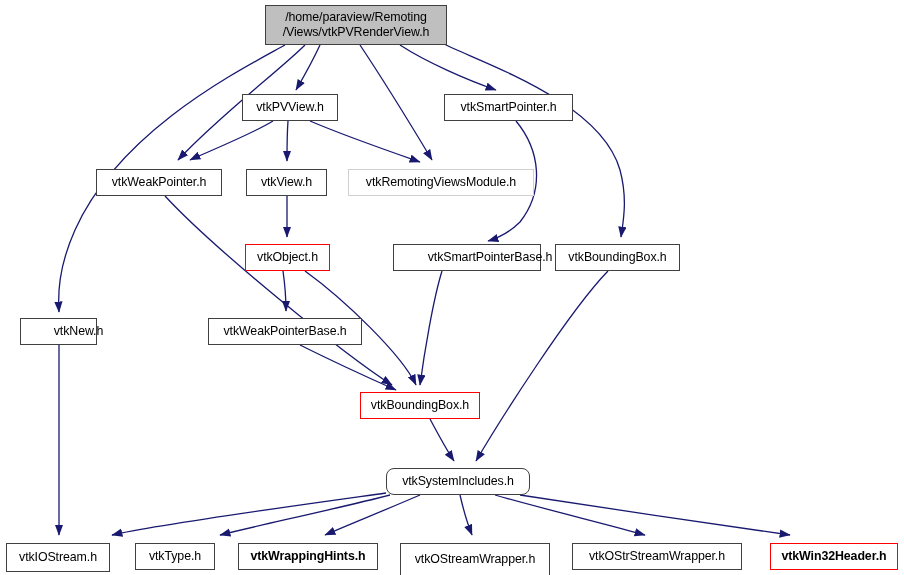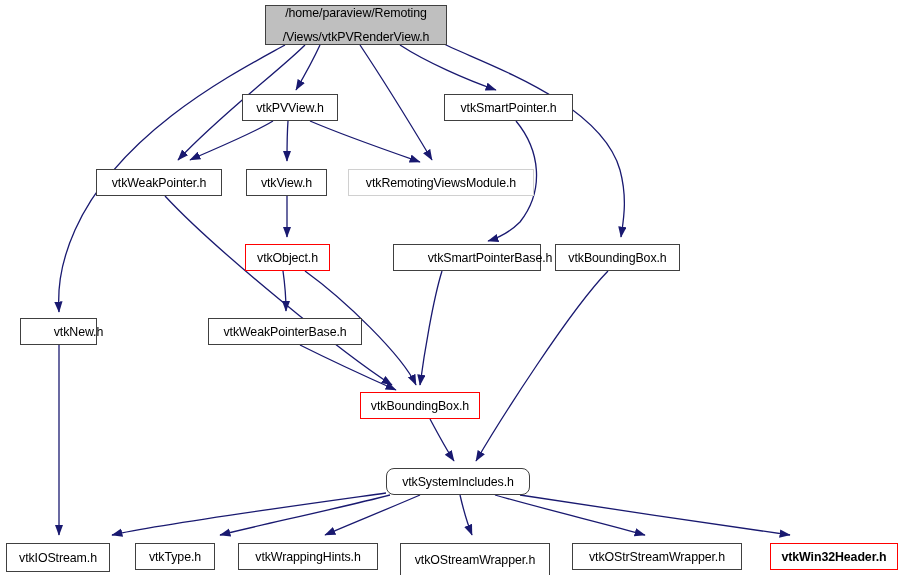--- a/index.html
+++ b/index.html
@@ -30,21 +30,21 @@
     position: absolute;
     box-sizing: border-box;
     display: flex;
     align-items: center;
     justify-content: center;
     text-align: center;
     background: #ffffff;
     border: 1px solid #404040;
     color: #000000;
     font-size: 12.4px;
-    line-height: 24px;
+    line-height: 15px;
     white-space: pre;
     letter-spacing: -0.1px;
   }
   .node.root {
     background: #bfbfbf;
     border: 1px solid #404040;
   }
   .node.highlight {
     border: 1px solid #ff0000;
   }
@@ -100,18 +100,18 @@
       <div class="node faded" style="left: 348px; top: 169px; width: 186px; height: 27px;">vtkRemotingViewsModule.h</div>
       <div class="node highlight" style="left: 245px; top: 244px; width: 85px; height: 27px;">vtkObject.h</div>
       <div class="node" style="left: 393px; top: 244px; width: 148px; height: 27px; padding-left: 46px;">vtkSmartPointerBase.h</div>
       <div class="node" style="left: 555px; top: 244px; width: 125px; height: 27px;">vtkBoundingBox.h</div>
       <div class="node" style="left: 20px; top: 318px; width: 77px; height: 27px; padding-left: 40px;">vtkNew.h</div>
       <div class="node" style="left: 208px; top: 318px; width: 154px; height: 27px;">vtkWeakPointerBase.h</div>
       <div class="node highlight" style="left: 360px; top: 392px; width: 120px; height: 27px;">vtkBoundingBox.h</div>
       <div class="node" style="left: 386px; top: 468px; width: 144px; height: 27px; border-radius: 8px;">vtkSystemIncludes.h</div>
       <div class="node" style="left: 6px; top: 543px; width: 104px; height: 29px;">vtkIOStream.h</div>
       <div class="node" style="left: 135px; top: 543px; width: 80px; height: 27px;">vtkType.h</div>
-      <div class="node" style="left: 238px; top: 543px; width: 140px; height: 27px;">vtkWrappingHints.h</div>
+      <div class="node" style="left: 238px; top: 543px; width: 140px; height: 27px; font-weight: bold;">vtkWrappingHints.h</div>
       <div class="node" style="left: 400px; top: 543px; width: 150px; height: 33px;">vtkOStreamWrapper.h</div>
       <div class="node" style="left: 572px; top: 543px; width: 170px; height: 27px;">vtkOStrStreamWrapper.h</div>
       <div class="node highlight" style="left: 770px; top: 543px; width: 128px; height: 27px; font-weight: bold;">vtkWin32Header.h</div>
     </div>
 </div>
 
 </body></html>

